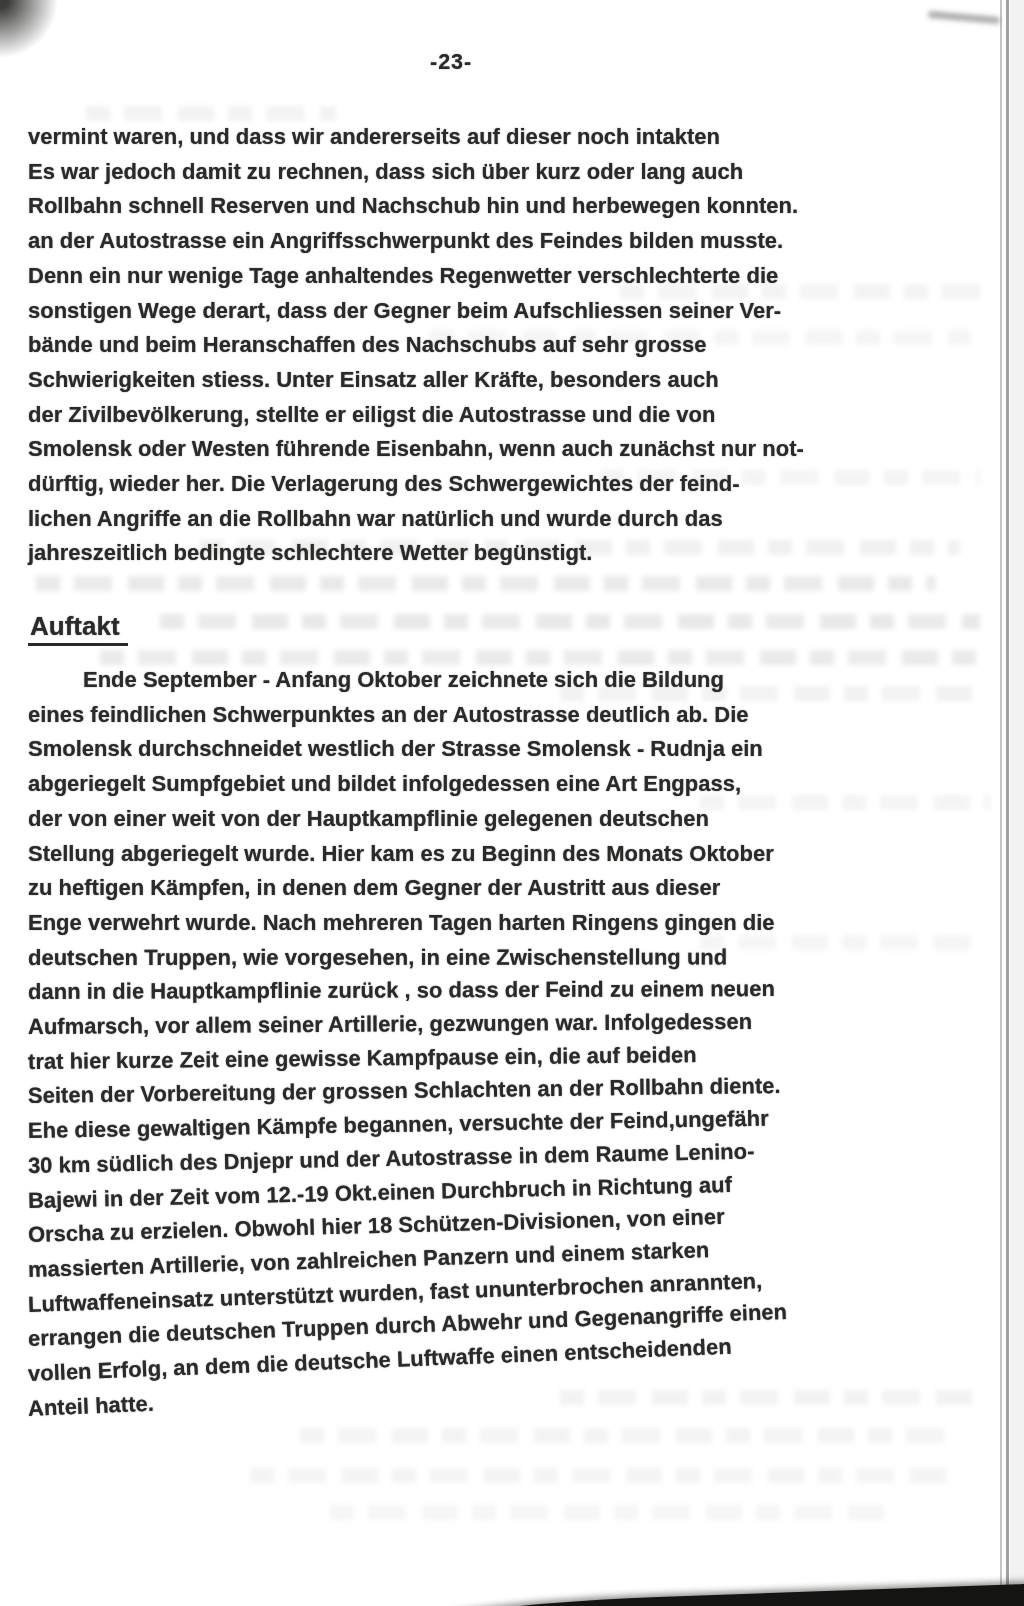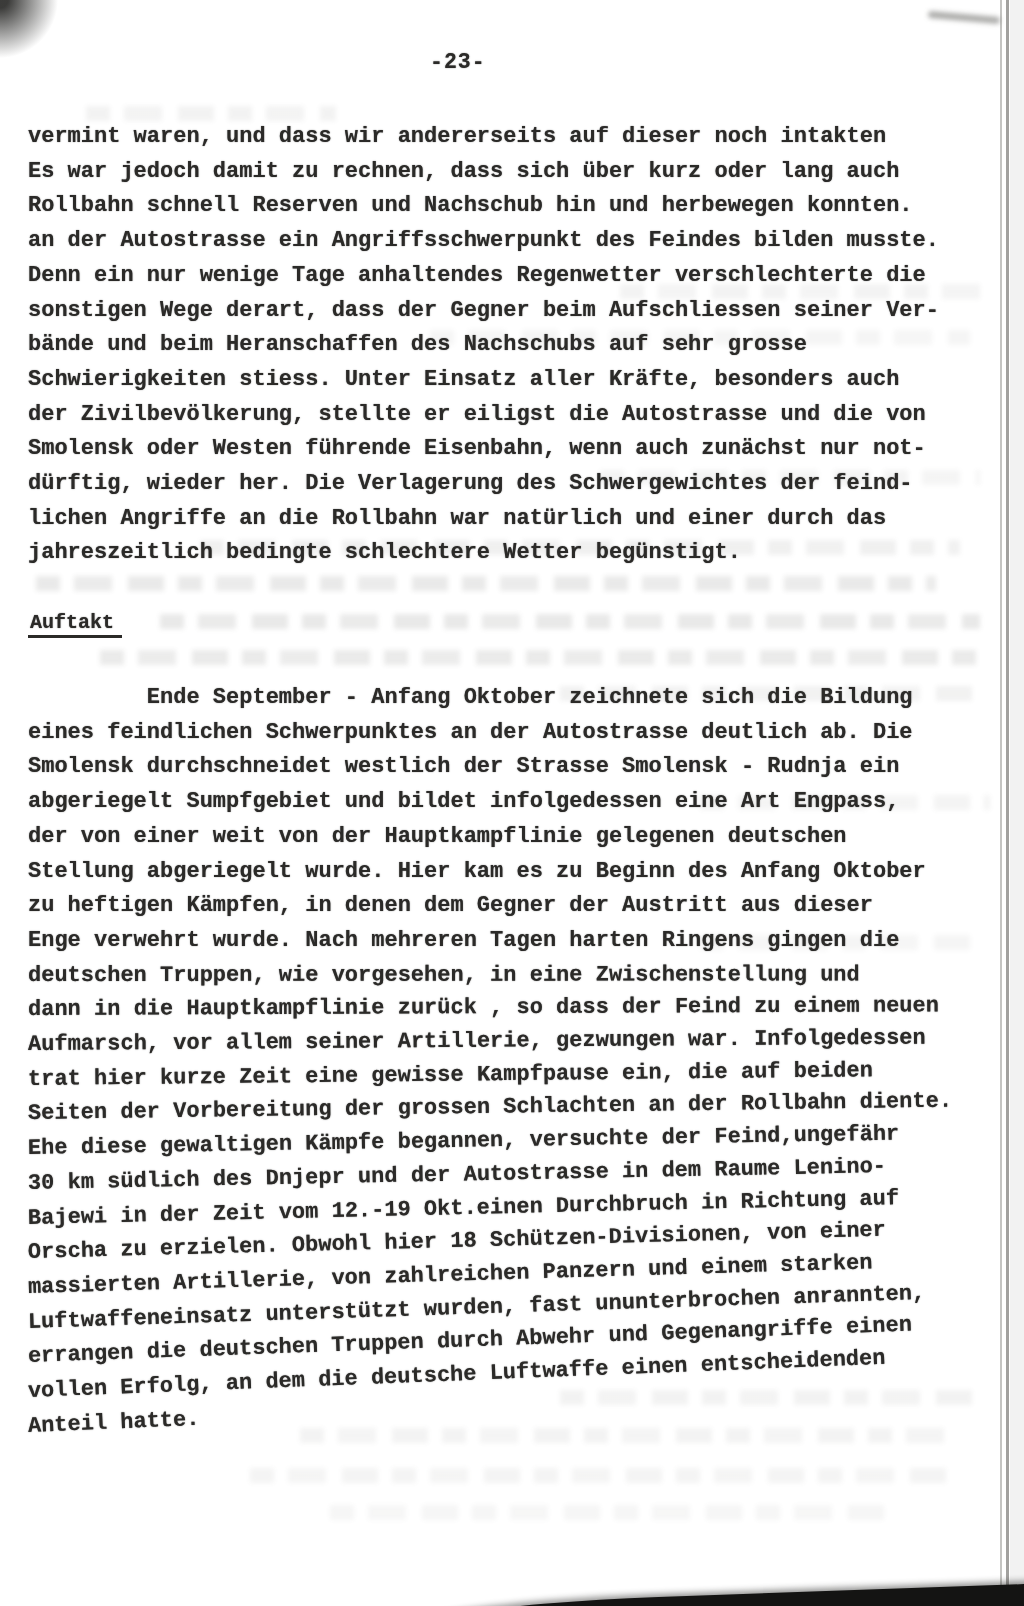--- a/index.html
+++ b/index.html
@@ -4,39 +4,39 @@
 <style>
   html,body{margin:0;padding:0;}
   body{width:1024px;height:1606px;overflow:hidden;}
   .page{
     position:relative;width:1024px;height:1606px;overflow:hidden;
     background:
       linear-gradient(90deg, rgba(248,247,245,.7) 0%, rgba(248,247,245,0) 3%),
       linear-gradient(90deg, rgba(0,0,0,0) 96%, rgba(0,0,0,.07) 100%),
       linear-gradient(180deg,#eeede b 0%, #edecea 0%, #e9e8e6 22%, #e2e1df 42%,
                       #d8d7d5 60%, #cdccca 76%, #c1c0be 90%, #b5b4b2 100%);
-    font-family:Liberation Mono, monospace;
+    font-family:Liberation Sans, sans-serif;
     color:#2b2a28;
   }
   .pagenum{
     position:absolute;top:50px;left:430px;
     font-size:21.5px;font-weight:600;letter-spacing:1px;
     text-shadow:0 0 1.2px rgba(40,40,38,.75);
   }
   .para{
     position:absolute;left:28px;width:940px;
     font-size:22px;font-weight:600;line-height:34.7px;
     text-shadow:0 0 1.2px rgba(40,40,38,.7);
   }
   .para .line{white-space:pre;}
   #paragraph-1{top:120px;}
-  #paragraph-2{top:681px;}
+  #paragraph-2{top:663px;}
   .heading{
     position:absolute;top:611px;left:28px;
-    font-size:20px;font-weight:700;display:inline-block;
+    font-size:26px;font-weight:700;display:inline-block;
     padding:0 8px 1px 2px;border-bottom:3px solid #2b2a28;
     text-shadow:0 0 1.2px rgba(40,40,38,.75);
   }
   
   .ghost{
     position:absolute;height:15px;
     background:repeating-linear-gradient(90deg,
       rgba(95,95,92,.55) 0 24px, rgba(95,95,92,0) 24px 38px,
       rgba(95,95,92,.5) 38px 76px, rgba(95,95,92,0) 76px 92px,
       rgba(95,95,92,.55) 92px 128px, rgba(95,95,92,0) 128px 142px);
@@ -88,33 +88,33 @@
       <div class="line">Es war jedoch damit zu rechnen, dass sich über kurz oder lang auch</div>
       <div class="line">Rollbahn schnell Reserven und Nachschub hin und herbewegen konnten.</div>
       <div class="line">an der Autostrasse ein Angriffsschwerpunkt des Feindes bilden musste.</div>
       <div class="line">Denn ein nur wenige Tage anhaltendes Regenwetter verschlechterte die</div>
       <div class="line">sonstigen Wege derart, dass der Gegner beim Aufschliessen seiner Ver-</div>
       <div class="line">bände und beim Heranschaffen des Nachschubs auf sehr grosse</div>
       <div class="line">Schwierigkeiten stiess. Unter Einsatz aller Kräfte, besonders auch</div>
       <div class="line">der Zivilbevölkerung, stellte er eiligst die Autostrasse und die von</div>
       <div class="line">Smolensk oder Westen führende Eisenbahn, wenn auch zunächst nur not-</div>
       <div class="line">dürftig, wieder her. Die Verlagerung des Schwergewichtes der feind-</div>
-      <div class="line">lichen Angriffe an die Rollbahn war natürlich und einer durch das</div>
+      <div class="line">lichen Angriffe an die Rollbahn war natürlich und wurde durch das</div>
       <div class="line">jahreszeitlich bedingte schlechtere Wetter begünstigt.</div>
     </div>
 
   <div class="heading">Auftakt</div>
 
   <div class="para" id="paragraph-2">
       <div class="line">         Ende September - Anfang Oktober zeichnete sich die Bildung</div>
       <div class="line">eines feindlichen Schwerpunktes an der Autostrasse deutlich ab. Die</div>
       <div class="line">Smolensk durchschneidet westlich der Strasse Smolensk - Rudnja ein</div>
       <div class="line">abgeriegelt Sumpfgebiet und bildet infolgedessen eine Art Engpass,</div>
       <div class="line">der von einer weit von der Hauptkampflinie gelegenen deutschen</div>
-      <div class="line">Stellung abgeriegelt wurde. Hier kam es zu Beginn des Anfang Oktober</div>
+      <div class="line">Stellung abgeriegelt wurde. Hier kam es zu Beginn des Monats Oktober</div>
       <div class="line">zu heftigen Kämpfen, in denen dem Gegner der Austritt aus dieser</div>
       <div class="line">Enge verwehrt wurde. Nach mehreren Tagen harten Ringens gingen die</div>
       <div class="line" style="transform-origin: 0px 50%; transform: rotate(-0.04deg);">deutschen Truppen, wie vorgesehen, in eine Zwischenstellung und</div>
       <div class="line" style="transform-origin: 0px 50%; transform: rotate(-0.23deg);">dann in die Hauptkampflinie zurück , so dass der Feind zu einem neuen</div>
       <div class="line" style="transform-origin: 0px 50%; transform: rotate(-0.41deg);">Aufmarsch, vor allem seiner Artillerie, gezwungen war. Infolgedessen</div>
       <div class="line" style="transform-origin: 0px 50%; transform: rotate(-0.59deg);">trat hier kurze Zeit eine gewisse Kampfpause ein, die auf beiden</div>
       <div class="line" style="transform-origin: 0px 50%; transform: rotate(-0.77deg);">Seiten der Vorbereitung der grossen Schlachten an der Rollbahn diente.</div>
       <div class="line" style="transform-origin: 0px 50%; transform: rotate(-0.95deg);">Ehe diese gewaltigen Kämpfe begannen, versuchte der Feind,ungefähr</div>
       <div class="line" style="transform-origin: 0px 50%; transform: rotate(-1.13deg);">30 km südlich des Dnjepr und der Autostrasse in dem Raume Lenino-</div>
       <div class="line" style="transform-origin: 0px 50%; transform: rotate(-1.31deg);">Bajewi in der Zeit vom 12.-19 Okt.einen Durchbruch in Richtung auf</div>

